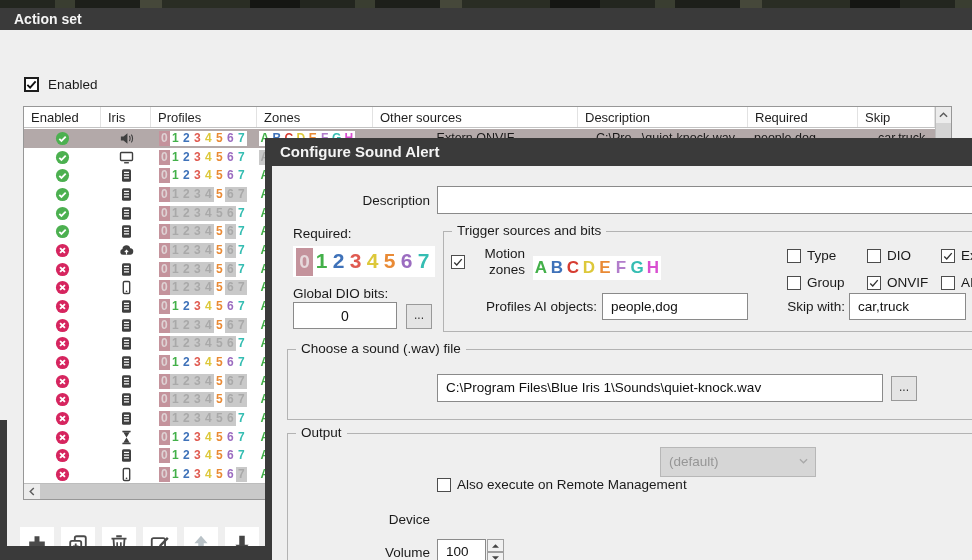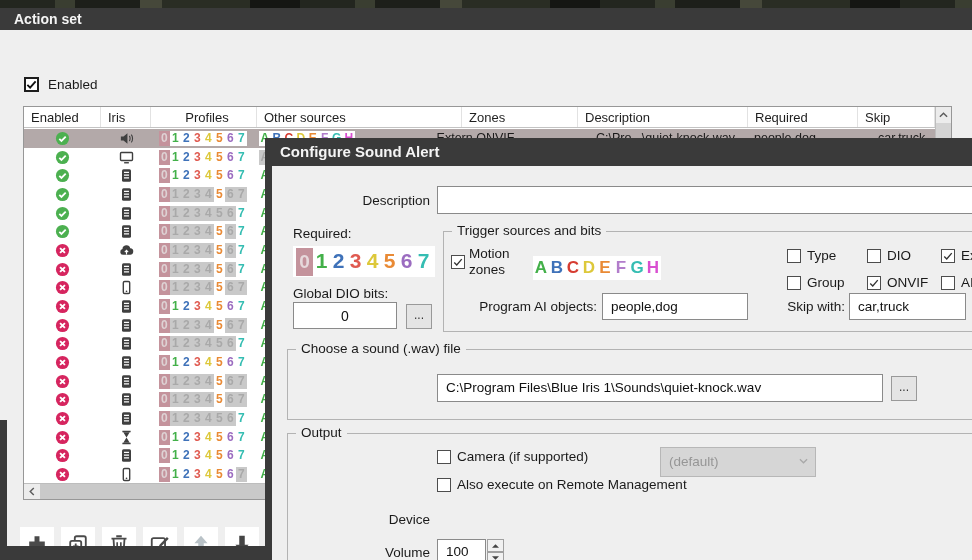--- a/index.html
+++ b/index.html
@@ -91,23 +91,23 @@
               <path d="M1.5 6.5l3 3 6-7" stroke="#111" stroke-width="2" fill="none"></path>
             </svg>
         </span>
         <span class="lbl">Enabled</span>
       </div>
 
       <div class="table">
         <div class="thead" id="thead">
             <div class="hcell" style="width: 77px;">Enabled</div>
             <div class="hcell" style="width: 50px;">Iris</div>
-            <div class="hcell" style="width: 106px; text-align: center;">Profiles</div>
+            <div class="hcell" style="width: 106px;">Profiles</div>
+            <div class="hcell" style="width: 116px;">Zones</div>
             <div class="hcell" style="width: 205px;">Other sources</div>
-            <div class="hcell" style="width: 116px;">Zones</div>
             <div class="hcell" style="width: 170px;">Description</div>
             <div class="hcell" style="width: 110px;">Required</div>
             <div class="hcell" style="width: 77px;">Skip</div>
           </div>
         <div class="tbody" id="tbody">
             <div class="trow sel">
               <div class="cell c-center" style="width: 77px;"><svg class="ic15" viewBox="0 0 16 16">
                   <circle cx="8" cy="8" r="7" fill="#4cb050"></circle>
                   <path d="M4.6 8.3l2.3 2.3 4.5-4.7" stroke="#fff" stroke-width="1.9" fill="none"></path>
                 </svg></div>
@@ -486,40 +486,36 @@
     <div class="abs dotbtn" style="left:141px;top:166px;">...</div>
 
     <div class="grp" style="left:178px;top:93px;width:812px;height:101px;">
       <span class="legend">Trigger sources and bits</span>
     </div>
     <span class="abs cb" style="left:186px;top:117px;">
       <svg width="10" height="10" viewBox="0 0 12 12">
           <path d="M1.5 6.5l3 3 6-7" stroke="#333" stroke-width="1.6" fill="none"></path>
         </svg>
     </span>
-    <div class="abs flabel" style="left:204px;top:108px;width:56px;text-align:left;line-height:16px;white-space:normal;">Motion zones</div>
+    <div class="abs flabel" style="left:204px;top:108px;width:56px;text-align:right;line-height:16px;white-space:normal;">Motion zones</div>
     <div class="abs" id="dlgZones" style="left:268px;top:118px;"><span class="bigzone" style="color: rgb(67, 176, 73);">A</span><span class="bigzone" style="color: rgb(63, 114, 185);">B</span><span class="bigzone" style="color: rgb(214, 60, 49);">C</span><span class="bigzone" style="color: rgb(221, 200, 58);">D</span><span class="bigzone" style="color: rgb(233, 138, 53);">E</span><span class="bigzone" style="color: rgb(178, 125, 203);">F</span><span class="bigzone" style="color: rgb(53, 189, 178);">G</span><span class="bigzone" style="color: rgb(217, 79, 209);">H</span></div>
     <div id="cbGrid"></div>
-    <div class="abs flabel" style="left:180px;top:161px;width:152px;text-align:right;">Program AI objects:</div>
+    <div class="abs flabel" style="left:180px;top:161px;width:152px;text-align:right;">Profiles AI objects:</div>
     <div class="abs tinput" style="left:337px;top:155px;width:146px;height:27px;">people,dog</div>
     <div class="abs flabel" style="left:500px;top:161px;width:80px;text-align:right;">Skip with:</div>
     <div class="abs tinput" style="left:584px;top:155px;width:117px;height:27px;">car,truck</div>
 
     <div class="grp" style="left:22px;top:211px;width:968px;height:71px;">
       <span class="legend">Choose a sound (.wav) file</span>
     </div>
     <div class="abs tinput" style="left:172px;top:236px;width:446px;height:28px;">C:\Program Files\Blue Iris 1\Sounds\quiet-knock.wav</div>
     <div class="abs dotbtn" style="left:626px;top:238px;">...</div>
 
     <div class="grp" style="left:22px;top:295px;width:968px;height:160px;">
       <span class="legend">Output</span>
-    </div>
-    <div class="abs cbrow" style="left:172px;top:311px;">
-      <span class="cb"></span>
-      <span class="flabel">Camera (if supported)</span>
     </div>
     <div class="abs dd disabled" style="left:395px;top:309px;width:156px;height:30px;">
       <span>(default)</span>
       <svg class="chev" width="9" height="6" viewBox="0 0 10 6">
           <path d="M1 1l4 4 4-4" stroke="#a8a8a8" stroke-width="1.4" fill="none"></path>
         </svg>
     </div>
     <div class="abs cbrow" style="left:172px;top:339px;">
       <span class="cb"></span>
       <span class="flabel">Also execute on Remote Management</span>

